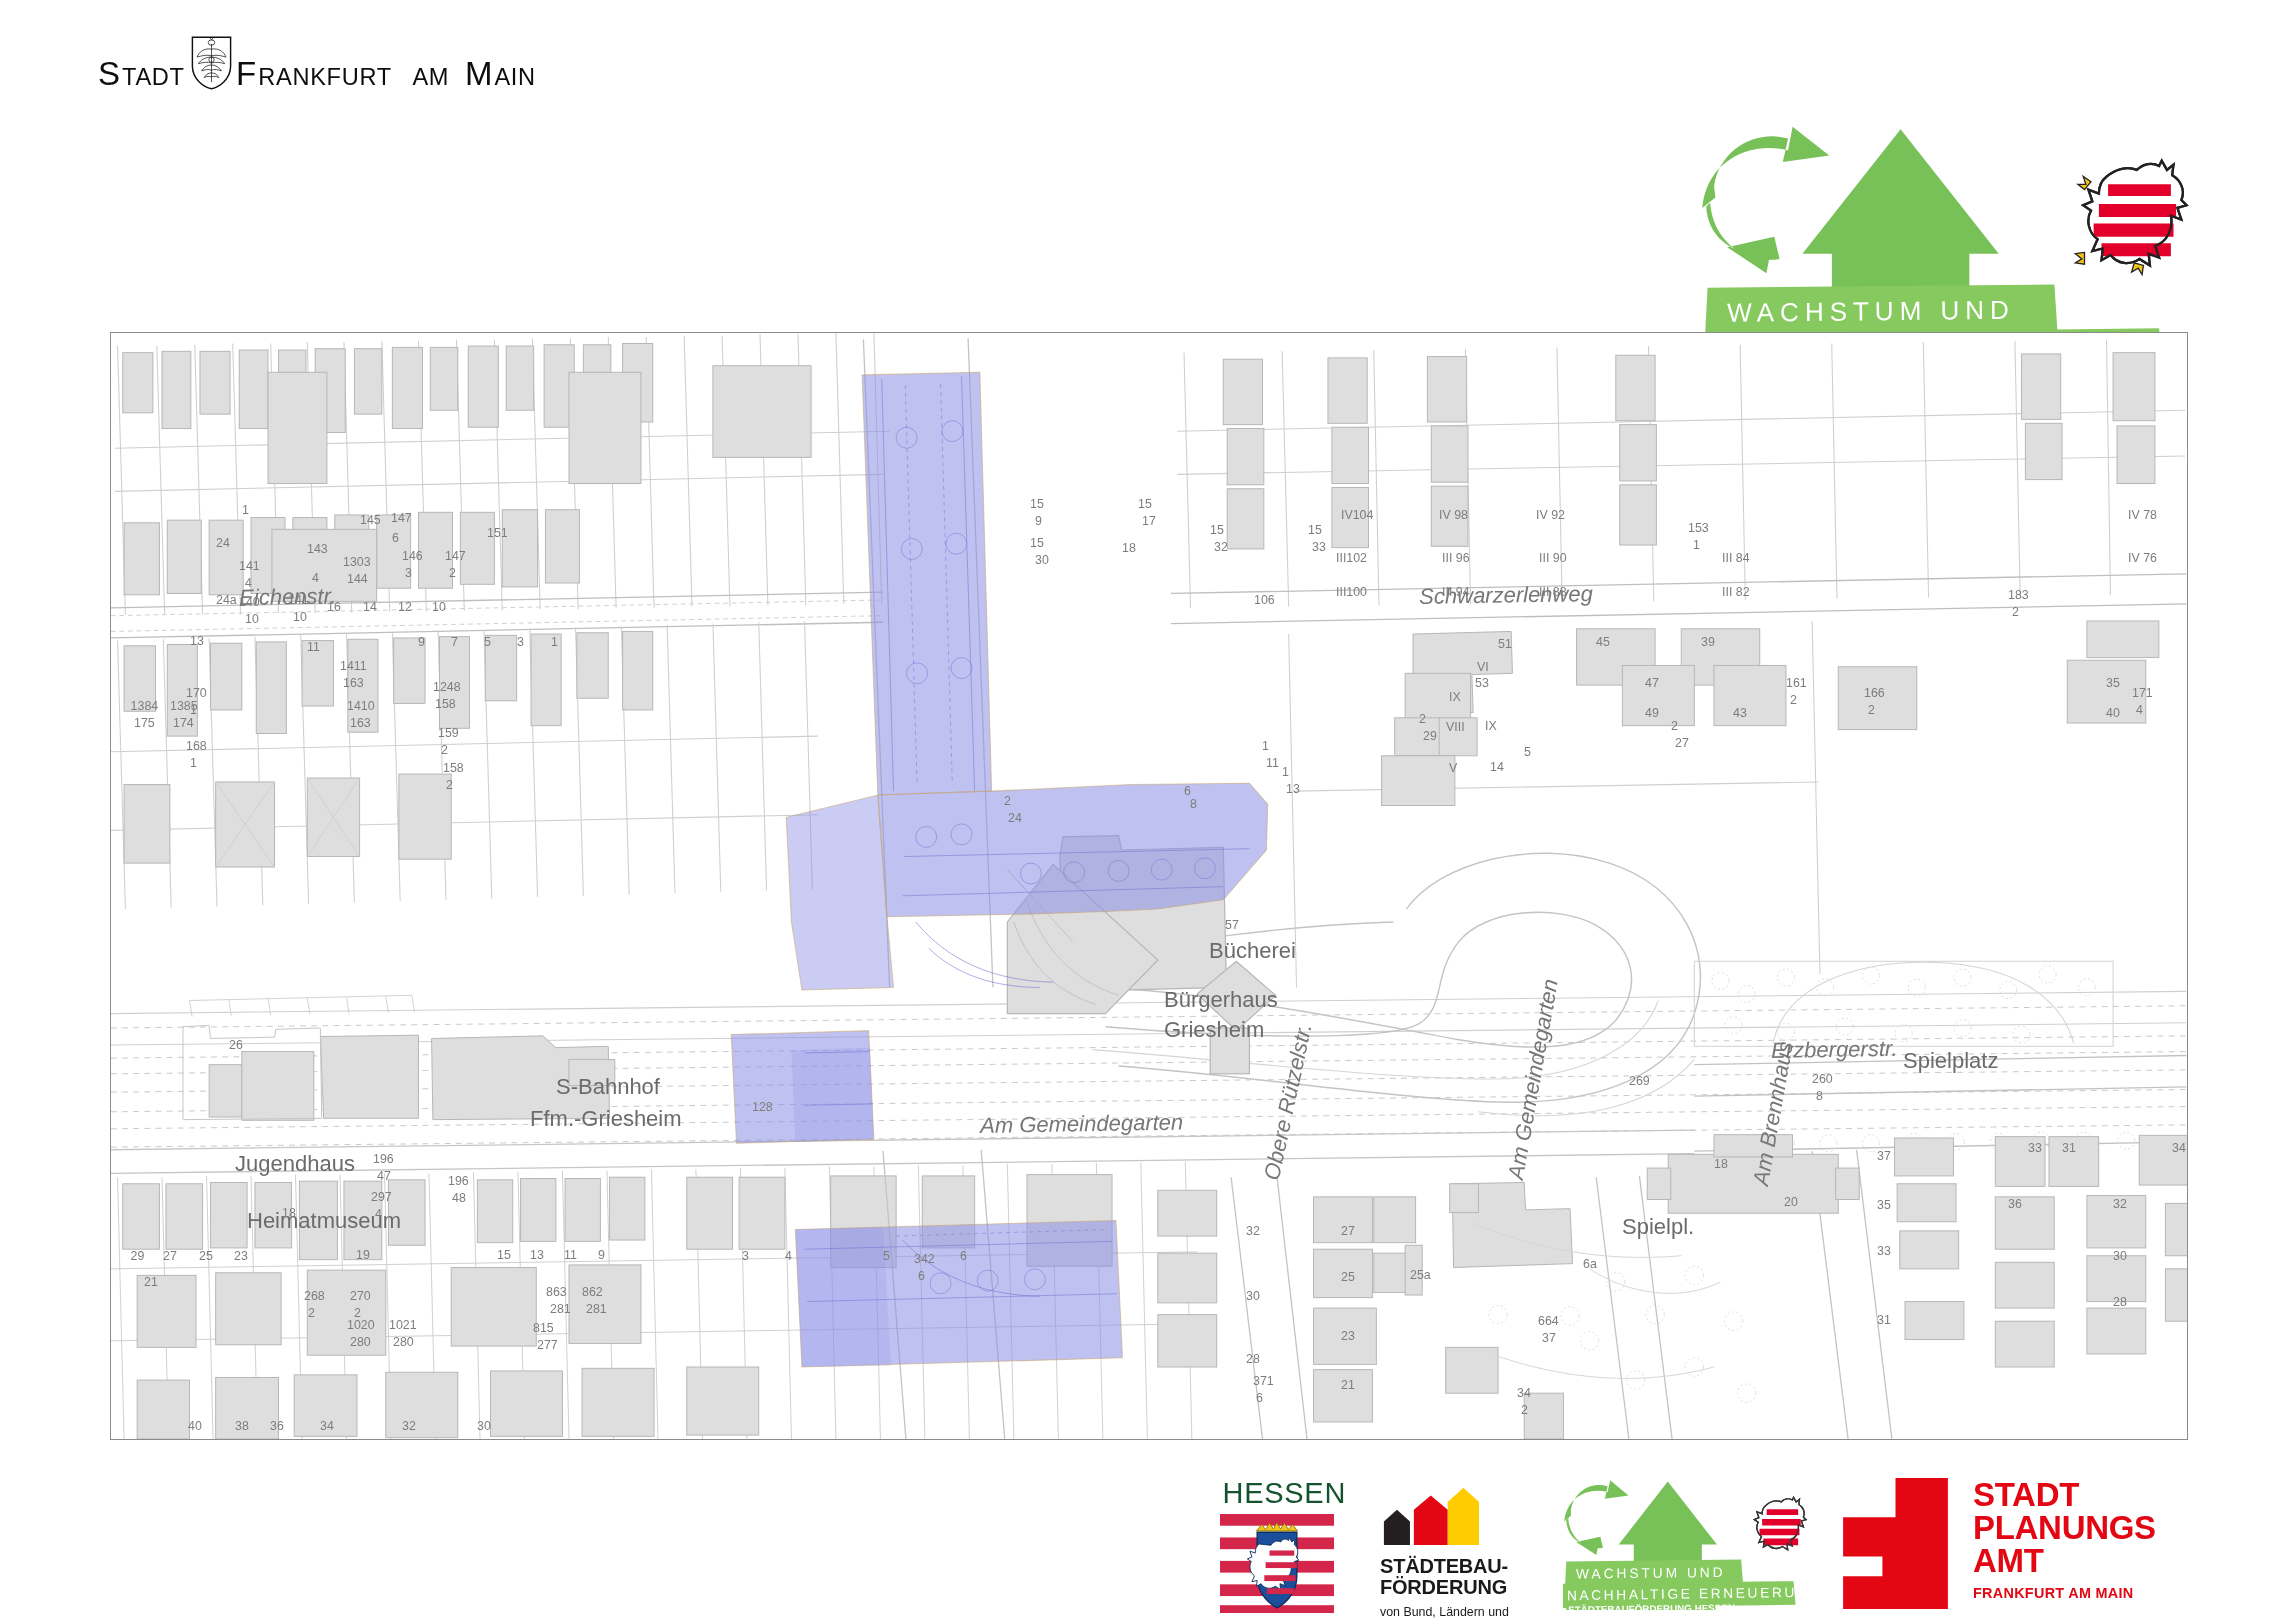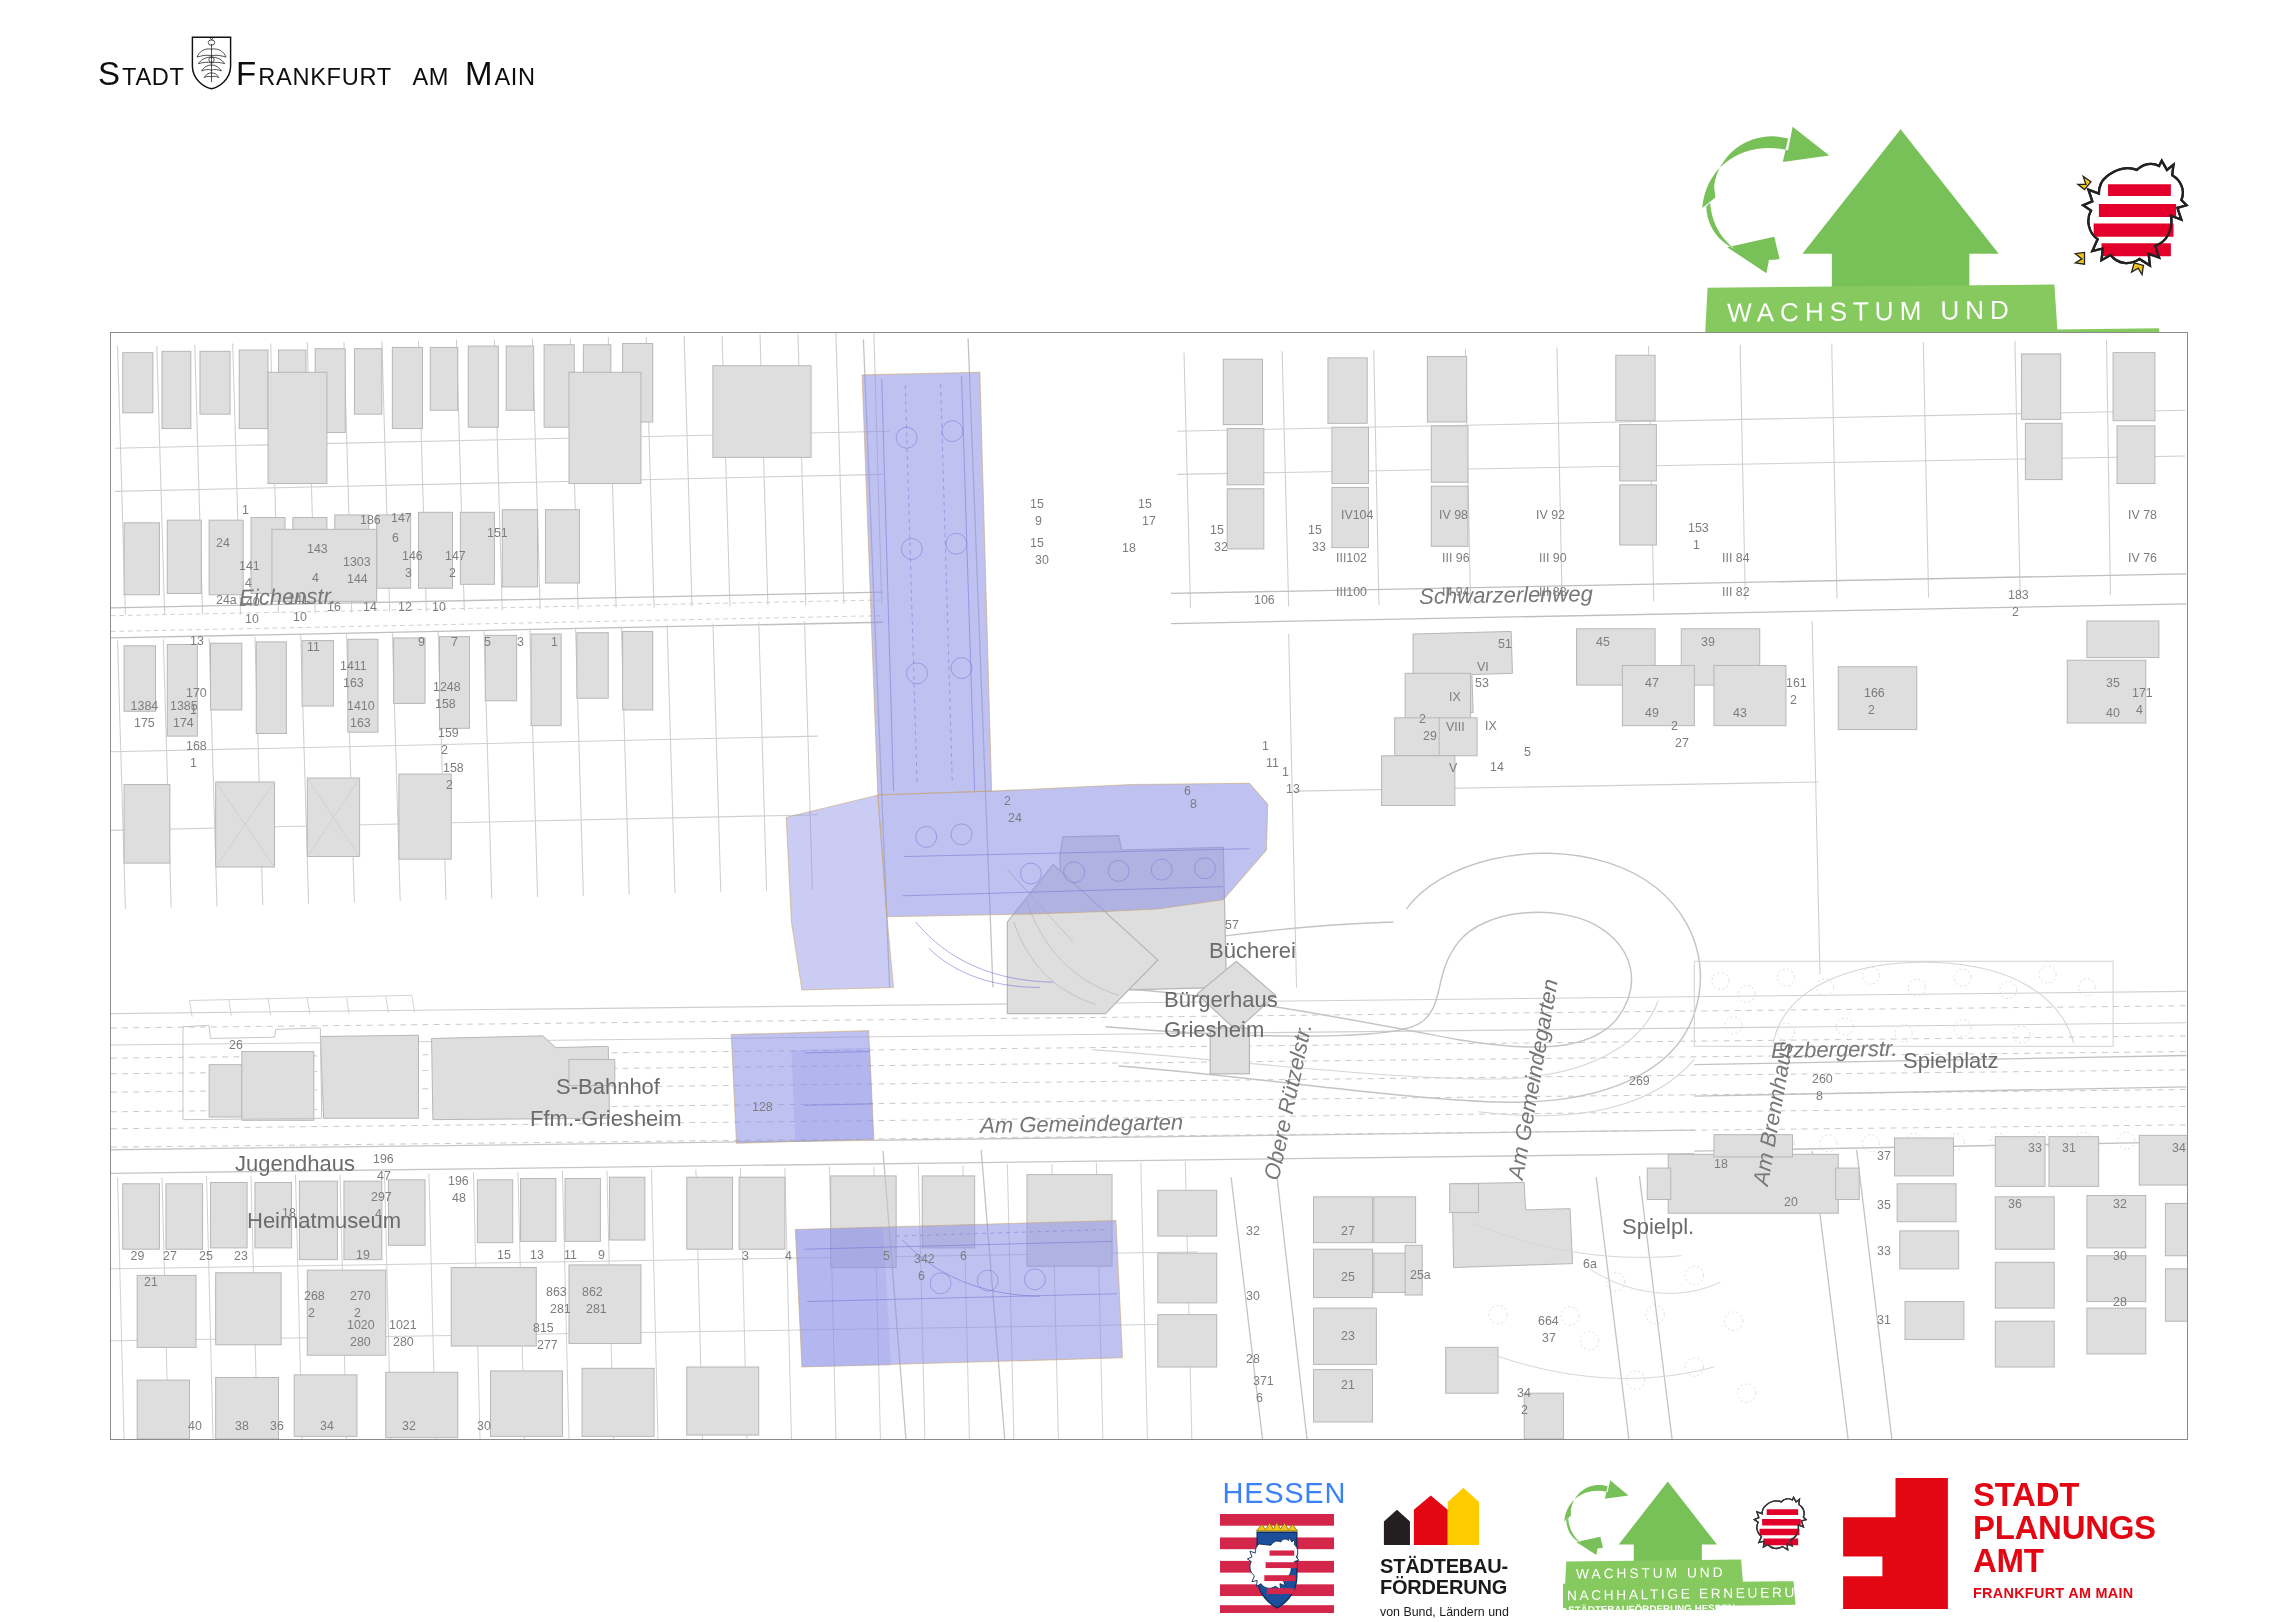--- a/index.html
+++ b/index.html
@@ -47,21 +47,21 @@
   .mlabel.street{font-style:italic;font-size:22px;color:#777;}
   .mlabel.poi{font-size:22px;color:#6b6b6b;}
 
   .pnum{position:absolute;color:#7d7d7d;font-size:12.4px;white-space:nowrap;}
 
   
   #footer{position:absolute;left:0;top:1465px;width:2295px;height:157px;}
   .flogo{position:absolute;top:0;}
 
   .bmwsb-txt{font-size:16.4px;line-height:1.22;color:#1a1a1a;font-weight:500;white-space:nowrap;}
-  .hessen-word{font-size:29px;color:#3b82f6;letter-spacing:0.7px;font-weight:400;}
+  .hessen-word{font-size:29px;color:#14532d;letter-spacing:0.7px;font-weight:400;}
   .stf-txt1{font-size:20px;font-weight:bold;color:#1a1a1a;line-height:1.08;letter-spacing:-0.2px;}
   .stf-txt2{font-size:12.4px;color:#1a1a1a;line-height:1.2;margin-top:5.9px;}
   .spa-txt{color:#e30613;font-weight:bold;font-size:33px;line-height:1.0;letter-spacing:-0.3px;}
   .spa-sub{color:#e30613;font-weight:bold;font-size:14.4px;letter-spacing:0.3px;margin-top:7.9px;}
 </style>
 </head>
 <body>
 
 <div id="header">
 
@@ -624,21 +624,21 @@
       <div class="mlabel street" style="left: 1637px; top: 850px; transform: rotate(-80deg); transform-origin: left top;">Am Brennhaus</div>
       <div class="mlabel poi" style="left: 1098px; top: 605px;">Bücherei</div>
       <div class="mlabel poi" style="left: 1053px; top: 654px;">Bürgerhaus</div>
       <div class="mlabel poi" style="left: 1053px; top: 684px;">Griesheim</div>
       <div class="mlabel poi" style="left: 445px; top: 741px;">S-Bahnhof</div>
       <div class="mlabel poi" style="left: 419px; top: 773px;">Ffm.-Griesheim</div>
       <div class="mlabel poi" style="left: 124px; top: 818px;">Jugendhaus</div>
       <div class="mlabel poi" style="left: 136px; top: 875px;">Heimatmuseum</div>
       <div class="mlabel poi" style="left: 1792px; top: 715px;">Spielplatz</div>
       <div class="mlabel poi" style="left: 1511px; top: 881px;">Spielpl.</div>
-      <div class="pnum" style="left: 249px; top: 180px;">186</div>
+      <div class="pnum" style="left: 249px; top: 180px;">145</div>
       <div class="pnum" style="left: 280px; top: 178px;">147</div>
       <div class="pnum" style="left: 281px; top: 198px;">6</div>
       <div class="pnum" style="left: 105px; top: 203px;">24</div>
       <div class="pnum" style="left: 376px; top: 193px;">151</div>
       <div class="pnum" style="left: 1577px; top: 188px;">153</div>
       <div class="pnum" style="left: 1582px; top: 205px;">1</div>
       <div class="pnum" style="left: 128px; top: 226px;">141</div>
       <div class="pnum" style="left: 134px; top: 243px;">4</div>
       <div class="pnum" style="left: 196px; top: 209px;">143</div>
       <div class="pnum" style="left: 201px; top: 238px;">4</div>

